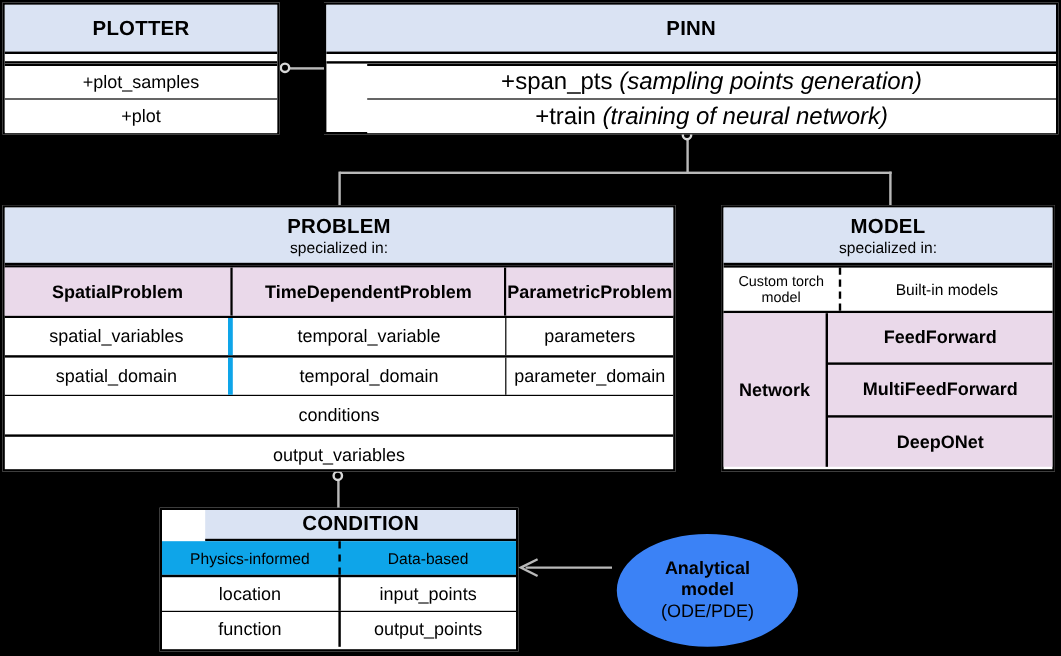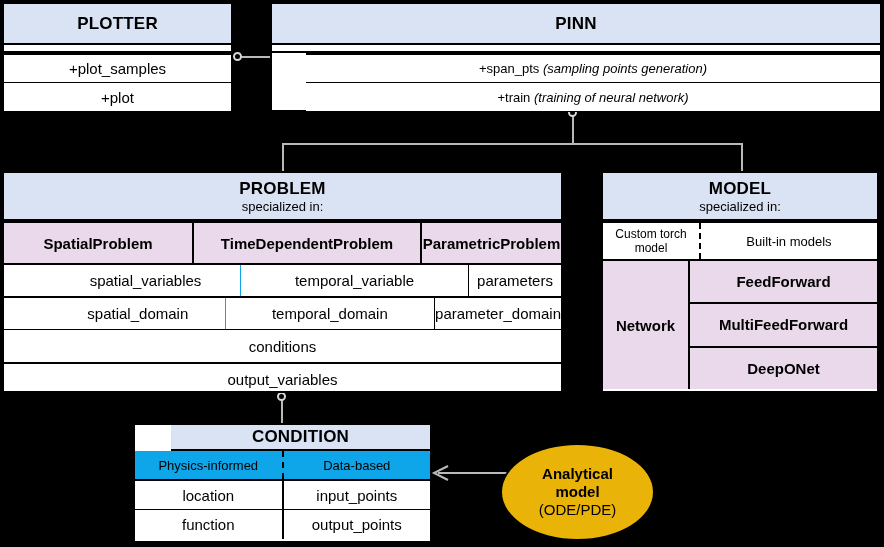--- a/index.html
+++ b/index.html
@@ -25,35 +25,35 @@
   #plotter{left:2px;top:2px;width:231px;height:110px;}
   #plotter .hdr{height:41px;}
   #plotter .band{height:8px;border-top:0;border-bottom:2px solid #000;background:#fff;box-sizing:border-box;}
   #plotter .m{height:29px;font-size:15px;}
   #plotter .m+.m{border-top:1px solid #000;}
 
   
   #pinn{left:270px;top:2px;width:612px;height:110px;}
   #pinn .hdr{height:41px;}
   #pinn .band{height:8px;border-bottom:2px solid #000;background:#fff;box-sizing:border-box;}
-  #pinn .m{height:29px;font-size:13px;margin-left:34px;}
+  #pinn .m{height:29px;font-size:20px;margin-left:34px;}
   #pinn .m+.m{border-top:1px solid #000;}
   #pinn .m span.lead{font-style:normal;}
 
   
   #problem{left:2px;top:171px;width:561px;height:222px;}
   #problem .hdr{height:48px;}
   #problem .sub-row{display:flex;height:42px;border-top:2px solid #000;box-sizing:border-box;}
   #problem .sub-row .cell{font-weight:bold;font-size:15px;}
   #problem .c1{width:190px;border-right:2px solid #000;}
   #problem .c2{width:228px;border-right:2px solid #000;}
   #problem .c3{flex:1;}
   #problem .attr-row{display:flex;height:33px;border-top:2px solid #000;box-sizing:border-box;}
   #problem .attr-row .cell{font-size:15px;}
-  #problem .attr-row .c1{border-right:1px solid #0ea5e9;margin-left:47px;}
+  #problem .attr-row .c1{border-right:4px solid #0ea5e9;}
   #problem .attr-row .c2{border-right:1px solid #000;}
   #problem .full{height:33px;border-top:1px solid #000;display:flex;align-items:center;
                  justify-content:center;font-size:15px;box-sizing:border-box;}
   #problem .full.first{border-top:2px solid #000;}
 
   
   #model{left:601px;top:171px;width:278px;height:222px;}
   #model .hdr{height:48px;}
   #model .kinds{display:flex;height:38px;border-top:2px solid #000;box-sizing:border-box;background:#fff;}
   #model .kinds .k1{width:98px;border-right:2px dashed #000;font-size:12px;line-height:14px;
@@ -72,22 +72,22 @@
   #condition .hdr{height:26px;margin-left:36px;}
   #condition .kinds{display:flex;height:28px;border-top:0;box-sizing:border-box;background:#0ea5e9;}
   #condition .kinds .k{flex:1;font-size:13px;display:flex;align-items:center;justify-content:center;box-sizing:border-box;}
   #condition .kinds .k:first-child{border-right:2px dashed #000;}
   #condition .crow{display:flex;height:30px;border-top:2px solid #000;box-sizing:border-box;}
   #condition .crow .k{flex:1;font-size:15px;display:flex;align-items:center;justify-content:center;box-sizing:border-box;}
   #condition .crow .k:first-child{border-right:2px solid #000;}
   #condition .crow.second{border-top:1px solid #000;}
 
   
-  #analytical{position:absolute;left:500px;top:443px;width:155px;height:98px;
-              background:#eab308;border:2px solid #000;border-radius:50%;
+  #analytical{position:absolute;left:512px;top:443px;width:155px;height:98px;
+              background:#3b82f6;border:2px solid #000;border-radius:50%;
               display:flex;flex-direction:column;align-items:center;justify-content:center;
               box-sizing:border-box;text-align:center;}
   #analytical .b{font-weight:bold;font-size:15px;line-height:18px;}
   #analytical .p{font-size:15px;line-height:18px;}
 
   
   .ln{position:absolute;background:#b9b9b9;}
   .vl{width:2px;}
   .hl{height:2px;}
   .socket{position:absolute;width:9px;height:9px;border:2px solid #d8d8d8;border-radius:50%;

